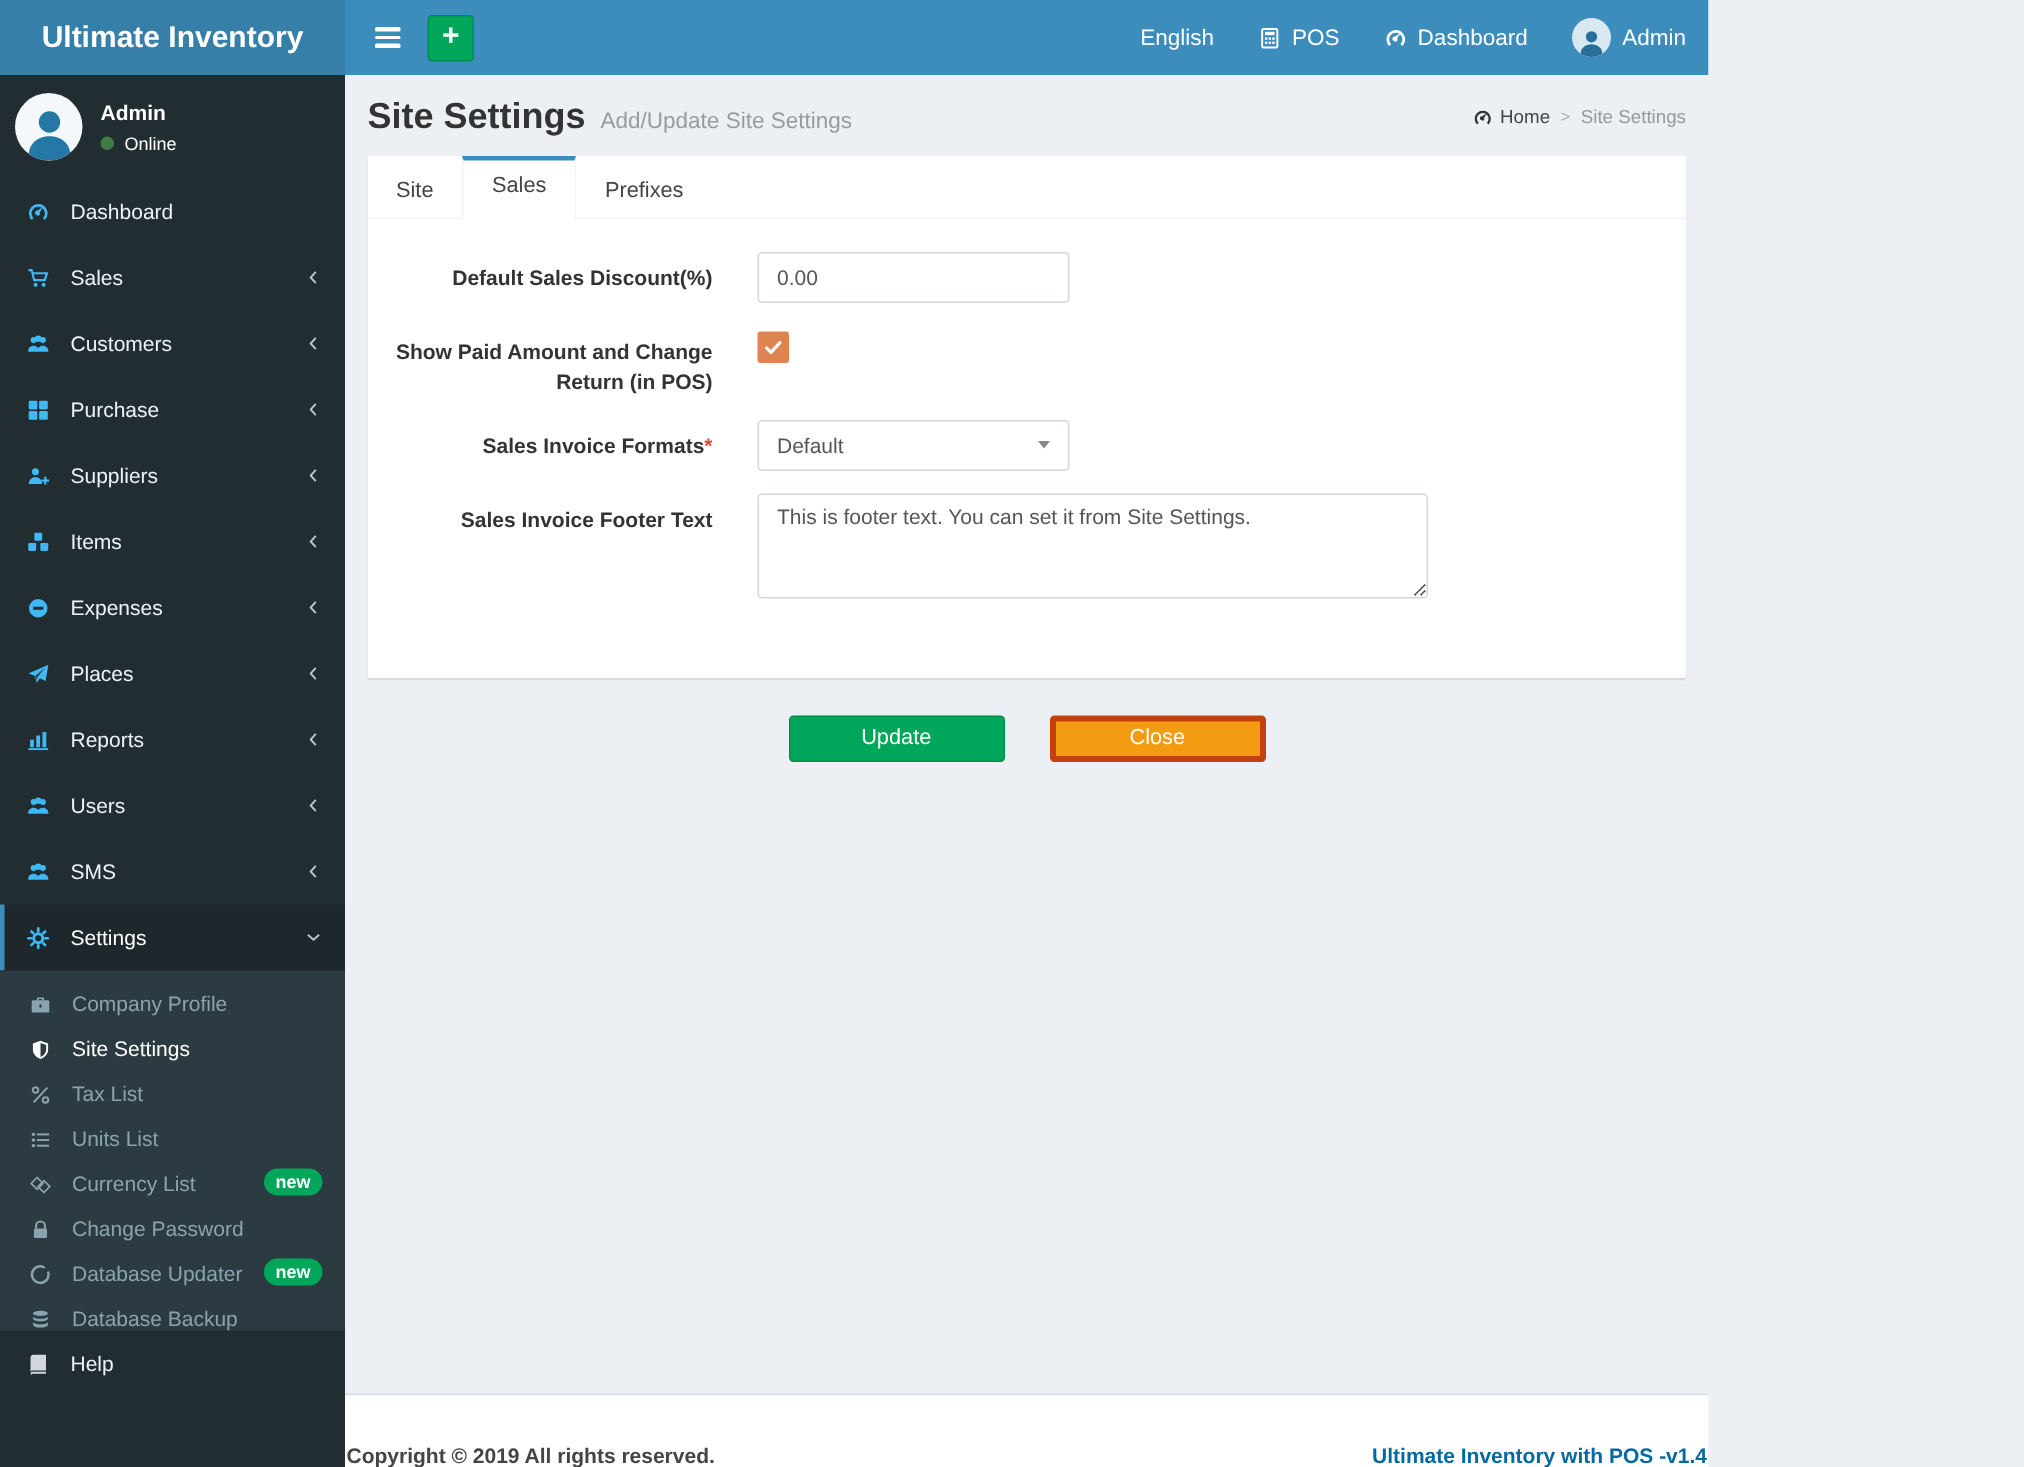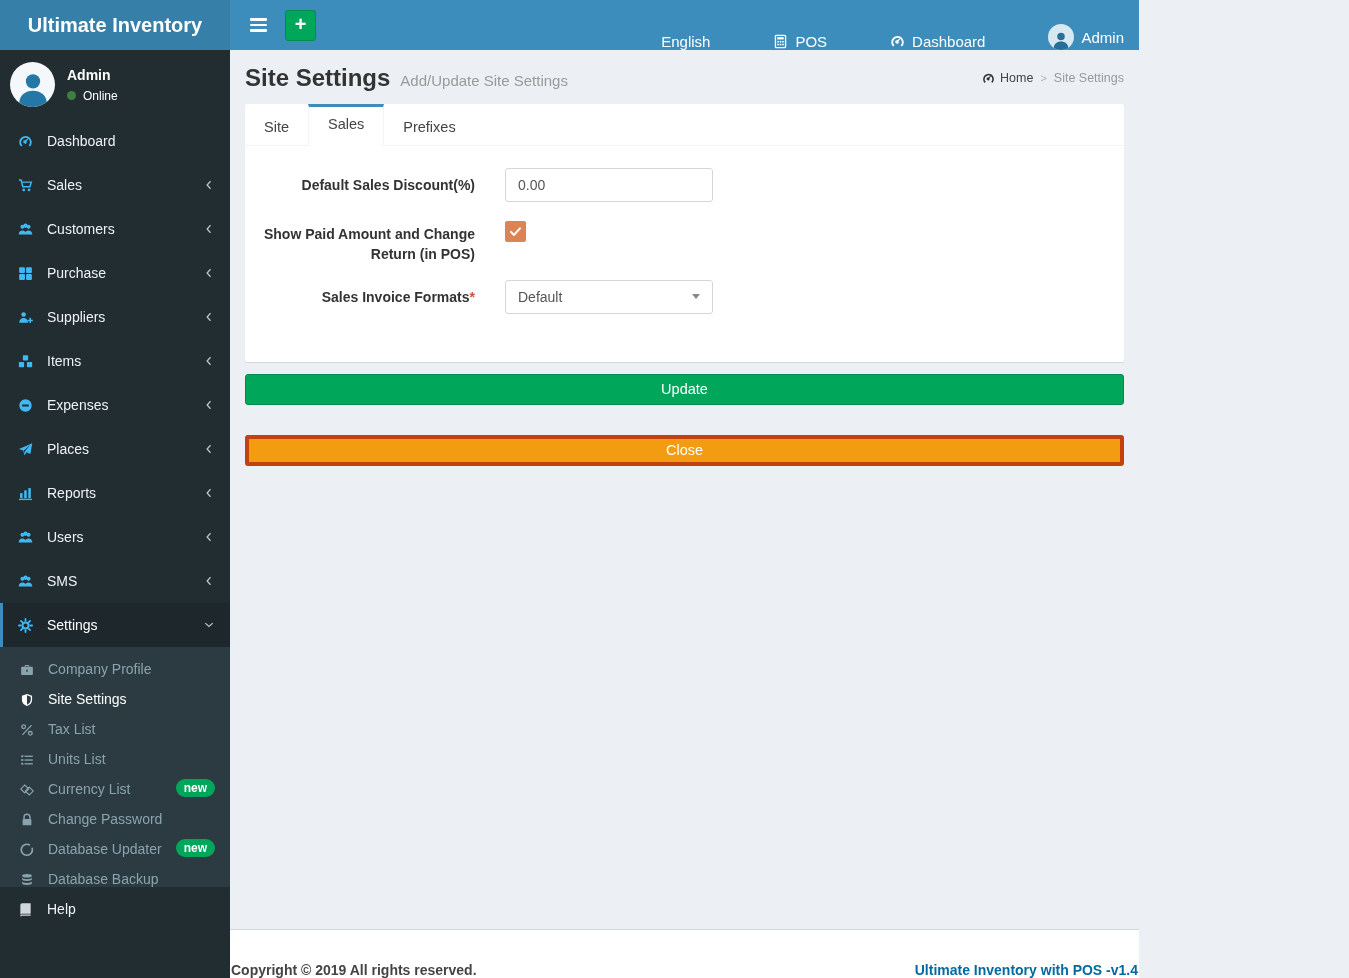--- a/index.html
+++ b/index.html
@@ -12,21 +12,21 @@
   .logo { width:230px; height:50px; background:#367fa9; color:#fff; font-size:20px; font-weight:bold;
           display:flex; align-items:center; justify-content:center; cursor:pointer; }
   .navbar { flex:1; background:#3c8dbc; display:flex; align-items:center; padding-left:10px; }
   .hamburger { width:36px; height:50px; display:flex; flex-direction:column; align-items:center;
                justify-content:center; gap:3px; cursor:pointer; }
   .hamburger span { display:block; width:17px; height:2.5px; background:#fff; border-radius:1px; }
   .add-btn { width:31px; height:31px; margin-left:9px; background:#00a65a; border:1px solid #008d4c;
              border-radius:3px; color:#fff; font-size:20px; font-weight:bold; line-height:27px;
              text-align:center; cursor:pointer; }
   .nav-spacer { flex:1; }
-  .nav-right { display:flex; align-items:flex-end; height:50px;gap:33px; }
+  .nav-right { display:flex; align-items:center; height:50px; }
   .nav-item { display:flex; align-items:center; gap:7px; padding:0 15px; color:#fff; font-size:15px; cursor:pointer; }
   .nav-item .ic { width:15px; height:15px; color:#fff; }
   .avatar-sm { width:26px; height:26px; border-radius:50%; background:#d8e8f1; overflow:hidden;
                display:flex; align-items:flex-end; justify-content:center; }
   .avatar-sm .ic { width:20px; height:20px; color:#276f99; }
 
   
   .sidebar { position:absolute; top:50px; left:0; bottom:0; width:230px; background:#222d32; z-index:20; }
   .user-panel { display:flex; align-items:center; gap:12px; padding:12px 10px; }
   .avatar-lg { width:45px; height:45px; border-radius:50%; background:#f5f8fa; overflow:hidden; flex-shrink:0;
@@ -89,21 +89,21 @@
               display:flex; align-items:center; justify-content:center; cursor:pointer; }
   .checkbox .ic { width:13px; height:13px; color:#fff; }
   .select { width:208px; height:34px; border:1px solid #d2d6de; border-radius:3px; background:#fff;
             display:flex; align-items:center; justify-content:space-between; padding:0 12px;
             font-size:14px; color:#555; cursor:pointer; }
   .caret { width:0; height:0; border-left:4.5px solid transparent; border-right:4.5px solid transparent;
            border-top:5.5px solid #888; }
   .textarea { width:447px; height:70px; border:1px solid #d2d6de; border-radius:3px; padding:6px 12px;
               font-size:14px; color:#555; font-family:"Liberation Sans", sans-serif; resize:both; }
 
-  .actions { display:flex; justify-content:center; gap:30px; margin-top:12px;flex-direction:column; }
+  .actions { display:flex; justify-content:center; gap:30px; margin-top:25px; }
   .btn { min-width:144px; height:31px; border-radius:3px; color:#fff; font-size:14.5px;
          font-family:"Liberation Sans", sans-serif; cursor:pointer; }
   .btn-update { background:#00a65a; border:1px solid #008d4c; }
   .btn-close { background:#f39c12; border:4px solid #c2410c; }
 
   
   .main-footer { height:49px; background:#fff; border-top:1px solid #d2d6de; display:flex;
                  align-items:flex-end; justify-content:space-between; padding:0 1px; font-size:14px; }
   .copyright { font-weight:bold; color:#444; }
   .version { font-weight:bold; color:#0369a1; }
@@ -614,20 +614,26 @@
           <div class="form-row">
             <label class="form-label"><span>Sales Invoice Formats</span><span class="req">*</span></label>
             <div class="form-ctrl">
               <div class="select">
                 <span>Default</span>
                 <span class="caret"></span>
               </div>
             </div>
           </div>
 
+          <div class="form-row">
+            <label class="form-label">Sales Invoice Footer Text</label>
+            <div class="form-ctrl">
+              <textarea class="textarea" style="">This is footer text. You can set it from Site Settings.</textarea>
+            </div>
+          </div>
         </div>
       </div>
 
       <div class="actions">
         <button class="btn btn-update">Update</button>
         <button class="btn btn-close">Close</button>
       </div>
     </div>
 
     <footer class="main-footer">

